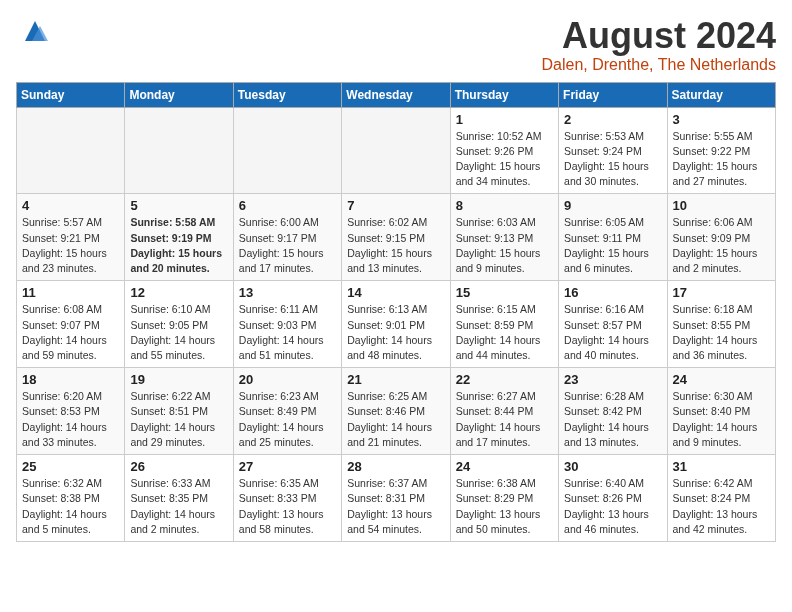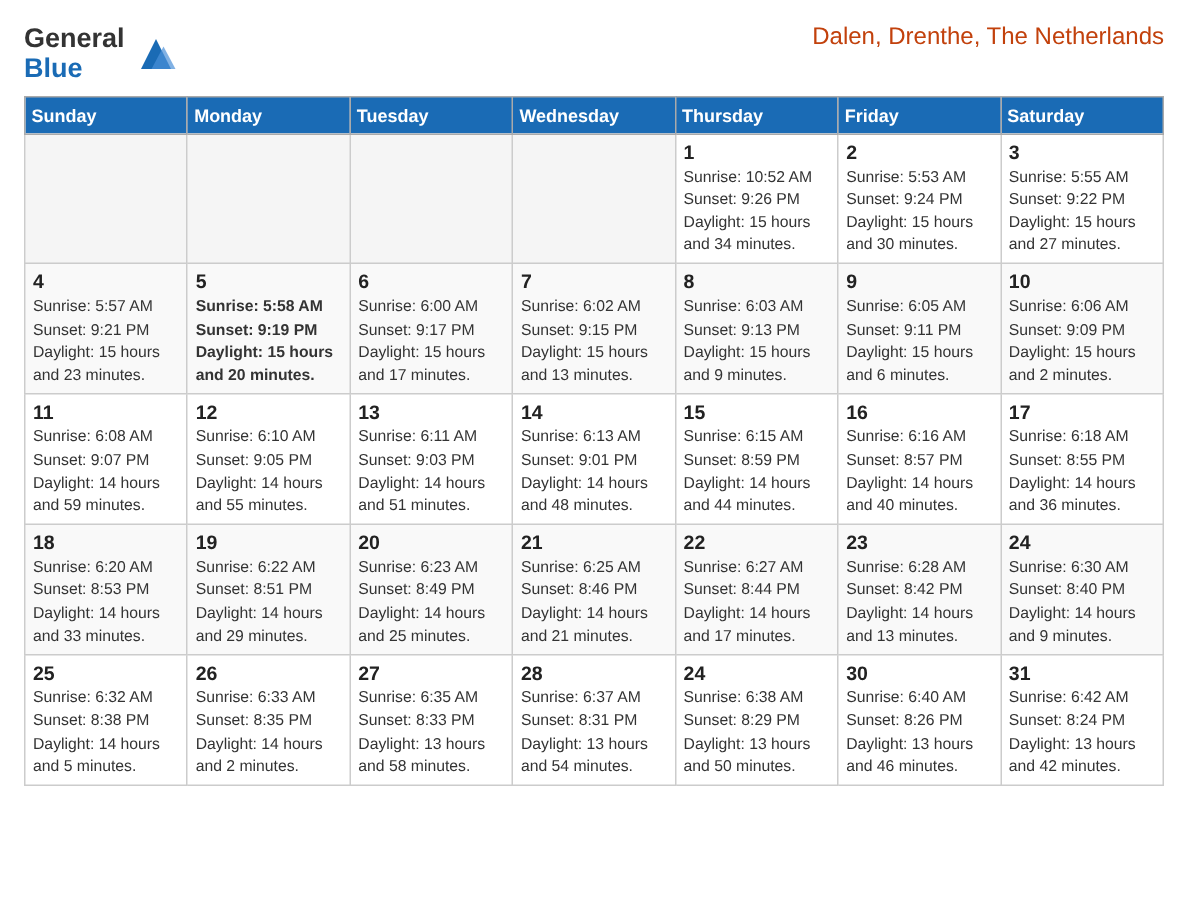--- a/index.html
+++ b/index.html
@@ -94,30 +94,27 @@
       color: #333;
       font-size: 10.5px;
       line-height: 1.45;
     }
   </style>
 </head>
 <body>
 
 <div class="header">
   <div class="logo">
-    <div class="logo-text">
-      <span class="logo-general">General</span>
-      <span class="logo-blue">Blue</span>
-    </div>
     <svg class="logo-icon" viewBox="0 0 30 30">
       <polygon points="5,25 15,5 25,25" fill="#1a6bb5"></polygon>
       <polygon points="12,25 20,10 28,25" fill="#4a90d9" opacity="0.7"></polygon>
     </svg>
   </div>
   <div class="title-area">
+    <div class="month-title">August 2024</div>
     <div class="location-title">Dalen, Drenthe, The Netherlands</div>
   </div>
 </div>
 
 <table class="calendar">
   <thead>
     <tr>
     <th>Sunday</th>
         <th>Monday</th>
         <th>Tuesday</th>

